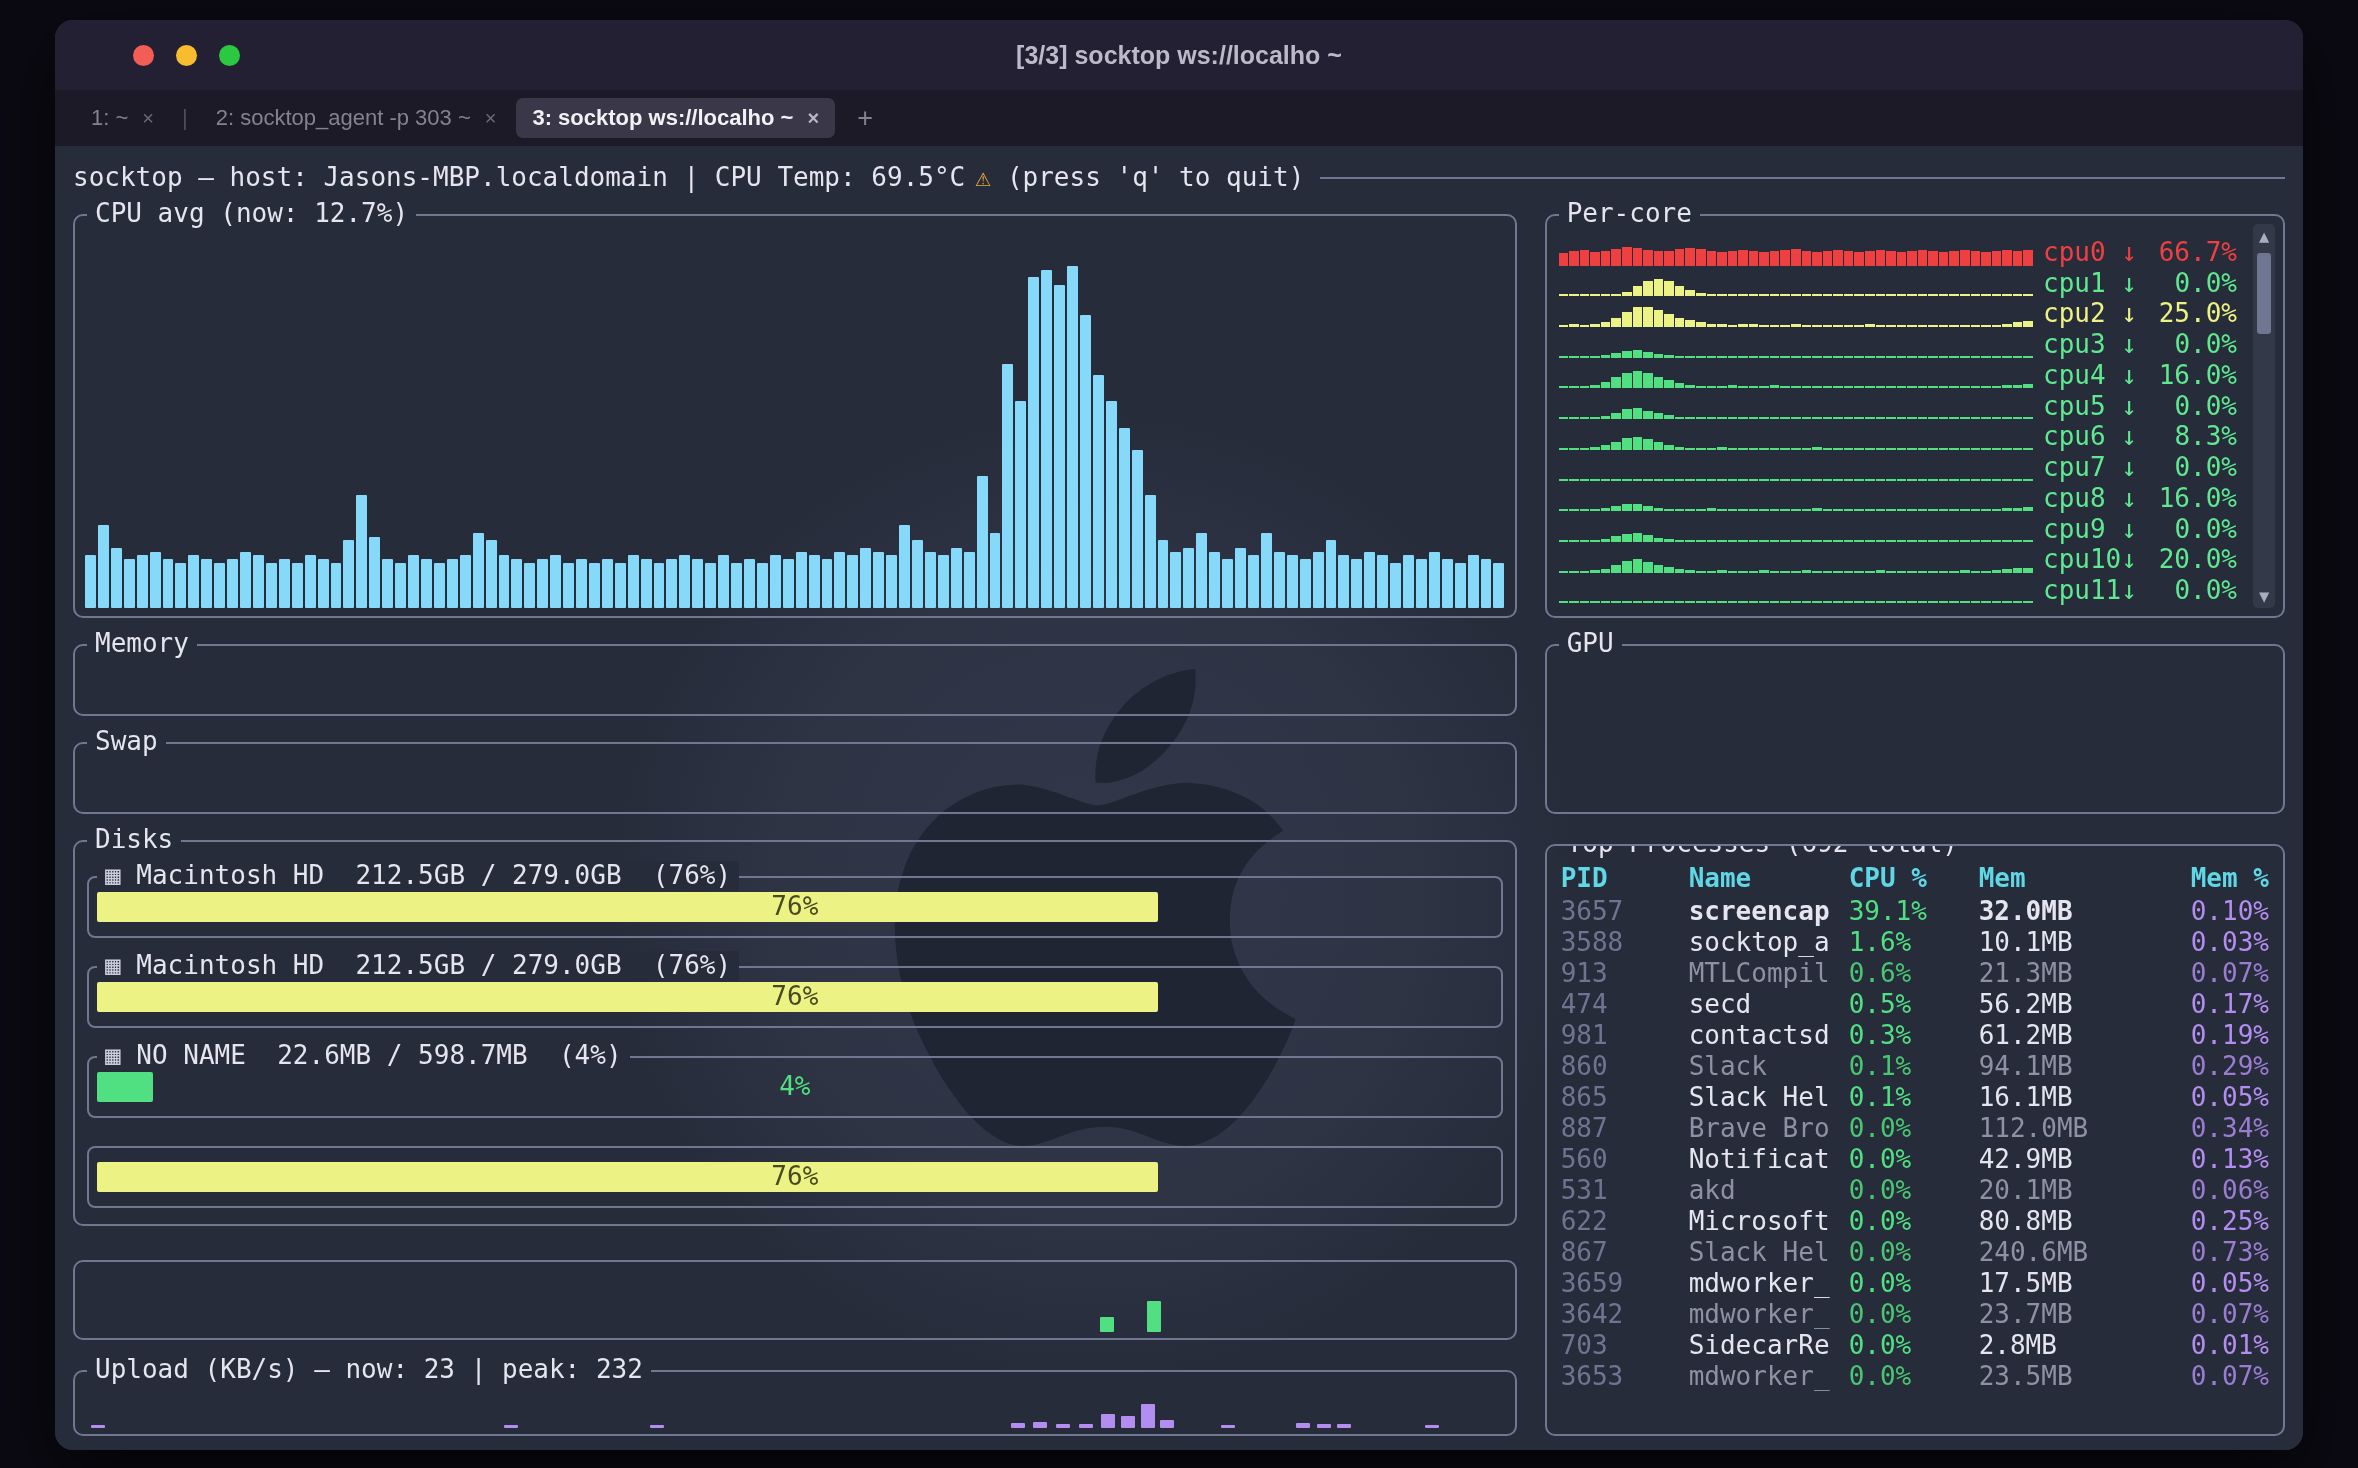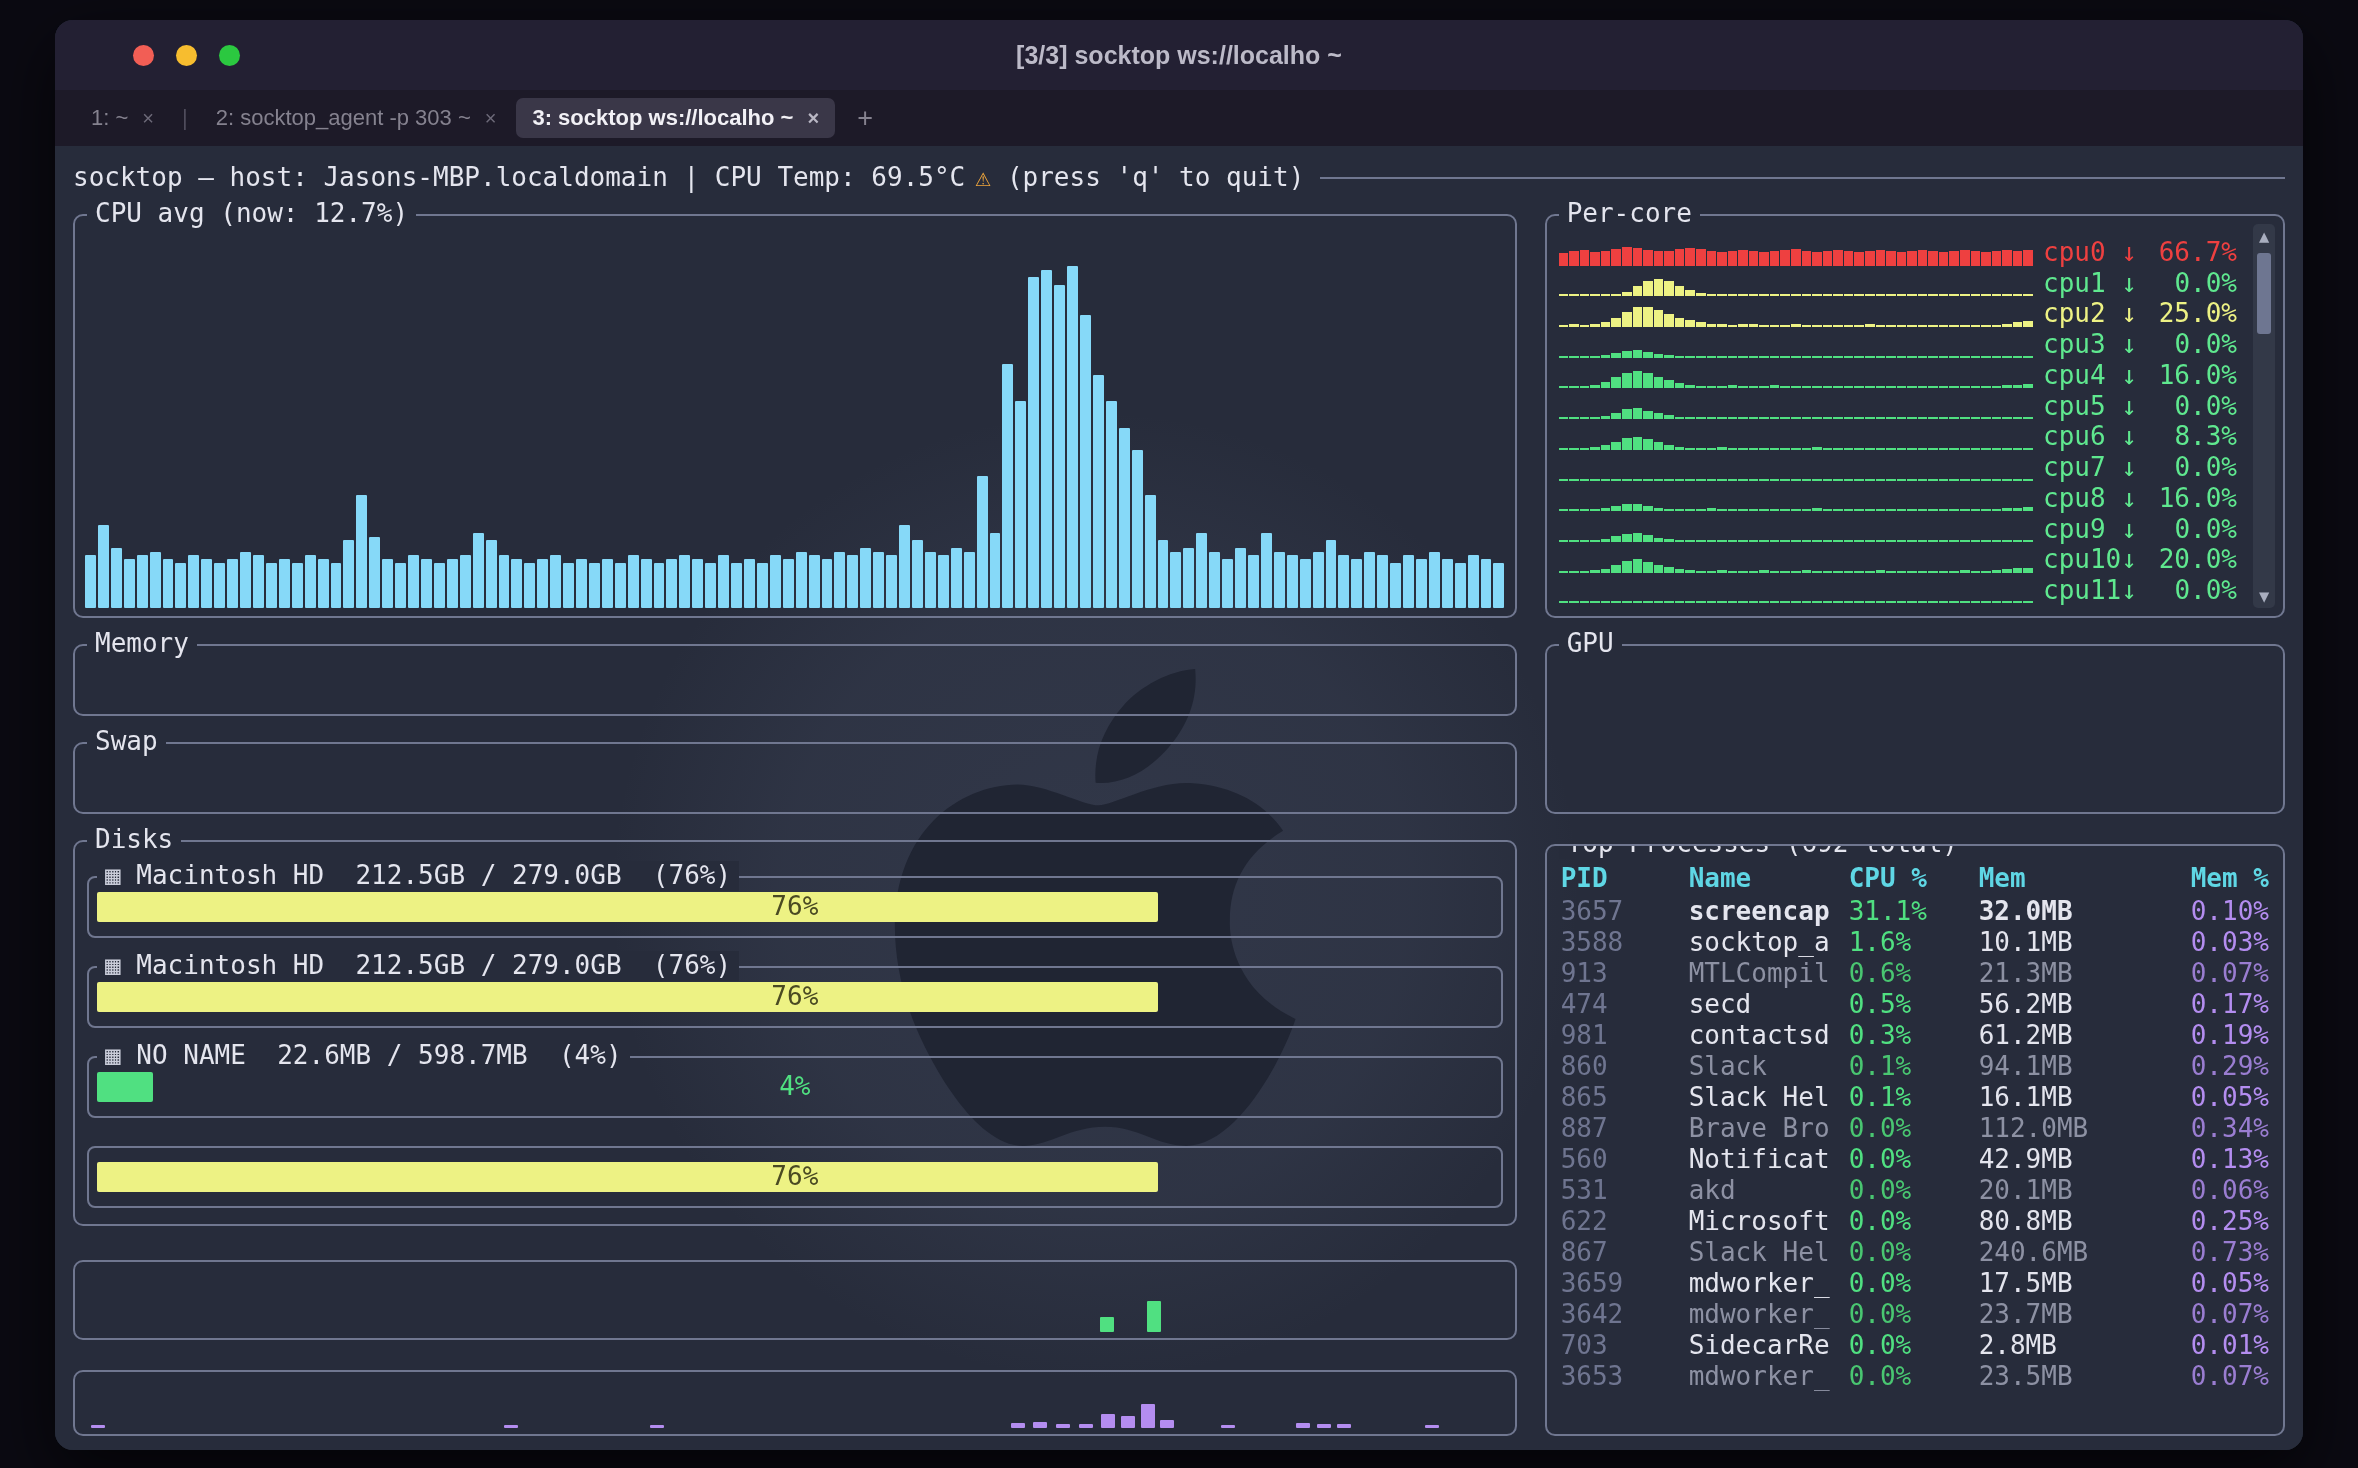--- a/index.html
+++ b/index.html
@@ -273,20 +273,21 @@
         </div>
 
         <div class="box net-box">
           <div class="schart">
               <i style="left: 71.5%; height: 28%; background: rgb(80, 224, 129);"></i>
               <i style="left: 74.8%; height: 58%; background: rgb(80, 224, 129);"></i>
             </div>
         </div>
 
         <div class="box net-box ul-box">
+          <span class="btitle">Upload (KB/s) — now: 23 | peak: 232</span>
           <div class="schart">
               <i style="left: 0.4%; height: 7%; background: rgb(180, 141, 240);"></i>
               <i style="left: 29.5%; height: 7%; background: rgb(180, 141, 240);"></i>
               <i style="left: 39.8%; height: 7%; background: rgb(180, 141, 240);"></i>
               <i style="left: 65.2%; height: 13%; background: rgb(180, 141, 240);"></i>
               <i style="left: 66.8%; height: 15%; background: rgb(180, 141, 240);"></i>
               <i style="left: 68.4%; height: 11%; background: rgb(180, 141, 240);"></i>
               <i style="left: 70%; height: 9%; background: rgb(180, 141, 240);"></i>
               <i style="left: 71.6%; height: 34%; background: rgb(180, 141, 240);"></i>
               <i style="left: 73%; height: 30%; background: rgb(180, 141, 240);"></i>
@@ -928,21 +929,21 @@
         </div>
 
         <div class="box gpu-box">
           <span class="btitle">GPU</span>
         </div>
 
         <div class="box proc-box">
           <span class="btitle">Top Processes (692 total)</span>
           <div class="phead"><span class="c-pid">PID</span><span class="c-name">Name</span><span class="c-cpu">CPU %</span><span class="c-mem">Mem</span><span class="c-memp">Mem %</span></div>
           <div>
-              <div class="prow em"><span class="c-pid">3657</span><span class="c-name">screencap</span><span class="c-cpu">31.1%</span><span class="c-mem">32.0MB</span><span class="c-memp">0.10%</span></div>
+              <div class="prow em"><span class="c-pid">3657</span><span class="c-name">screencap</span><span class="c-cpu">39.1%</span><span class="c-mem">32.0MB</span><span class="c-memp">0.10%</span></div>
               <div class="prow"><span class="c-pid">3588</span><span class="c-name">socktop_a</span><span class="c-cpu">1.6%</span><span class="c-mem">10.1MB</span><span class="c-memp">0.03%</span></div>
               <div class="prow dim"><span class="c-pid">913</span><span class="c-name">MTLCompil</span><span class="c-cpu">0.6%</span><span class="c-mem">21.3MB</span><span class="c-memp">0.07%</span></div>
               <div class="prow"><span class="c-pid">474</span><span class="c-name">secd</span><span class="c-cpu">0.5%</span><span class="c-mem">56.2MB</span><span class="c-memp">0.17%</span></div>
               <div class="prow"><span class="c-pid">981</span><span class="c-name">contactsd</span><span class="c-cpu">0.3%</span><span class="c-mem">61.2MB</span><span class="c-memp">0.19%</span></div>
               <div class="prow dim"><span class="c-pid">860</span><span class="c-name">Slack</span><span class="c-cpu">0.1%</span><span class="c-mem">94.1MB</span><span class="c-memp">0.29%</span></div>
               <div class="prow"><span class="c-pid">865</span><span class="c-name">Slack Hel</span><span class="c-cpu">0.1%</span><span class="c-mem">16.1MB</span><span class="c-memp">0.05%</span></div>
               <div class="prow dim"><span class="c-pid">887</span><span class="c-name">Brave Bro</span><span class="c-cpu">0.0%</span><span class="c-mem">112.0MB</span><span class="c-memp">0.34%</span></div>
               <div class="prow"><span class="c-pid">560</span><span class="c-name">Notificat</span><span class="c-cpu">0.0%</span><span class="c-mem">42.9MB</span><span class="c-memp">0.13%</span></div>
               <div class="prow dim"><span class="c-pid">531</span><span class="c-name">akd</span><span class="c-cpu">0.0%</span><span class="c-mem">20.1MB</span><span class="c-memp">0.06%</span></div>
               <div class="prow"><span class="c-pid">622</span><span class="c-name">Microsoft</span><span class="c-cpu">0.0%</span><span class="c-mem">80.8MB</span><span class="c-memp">0.25%</span></div>

